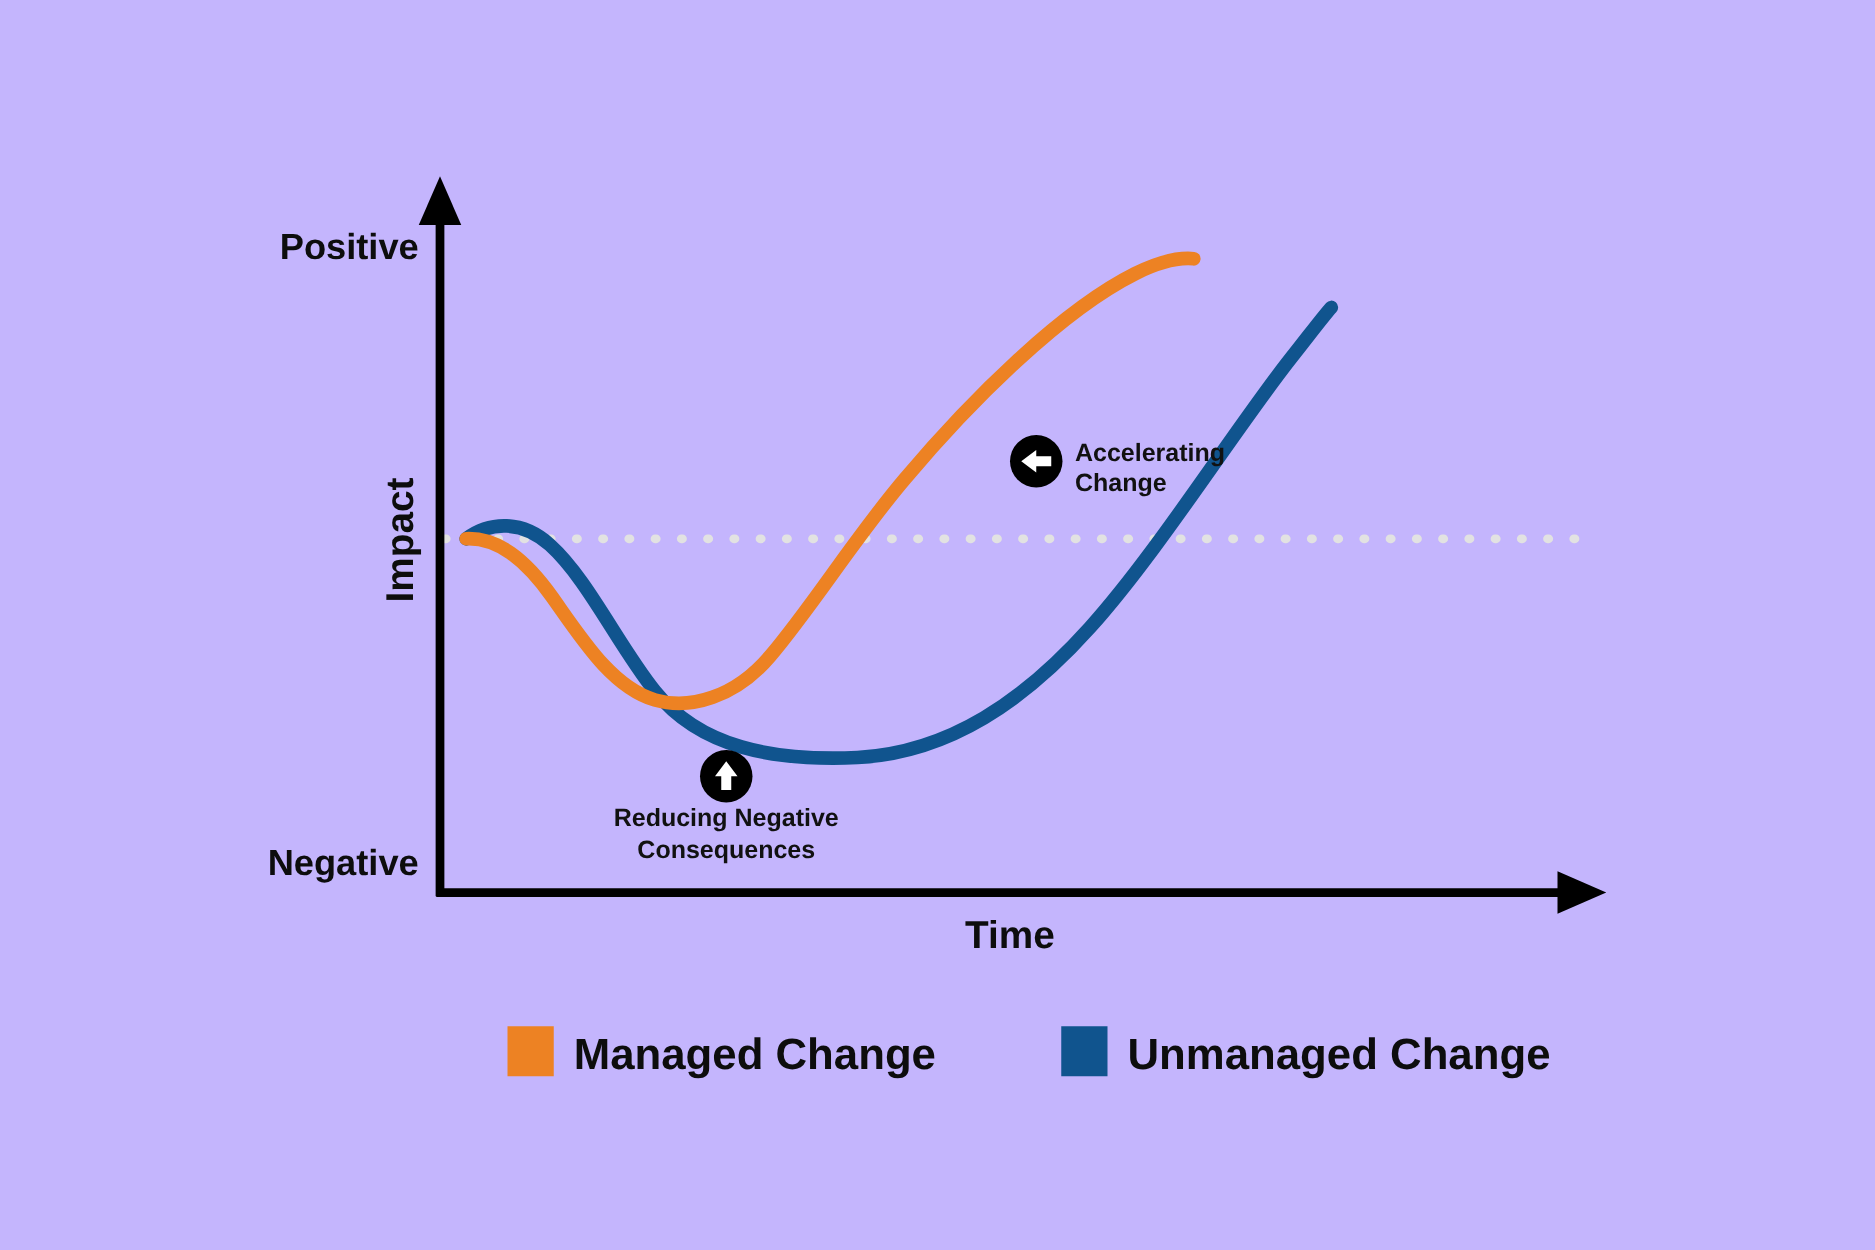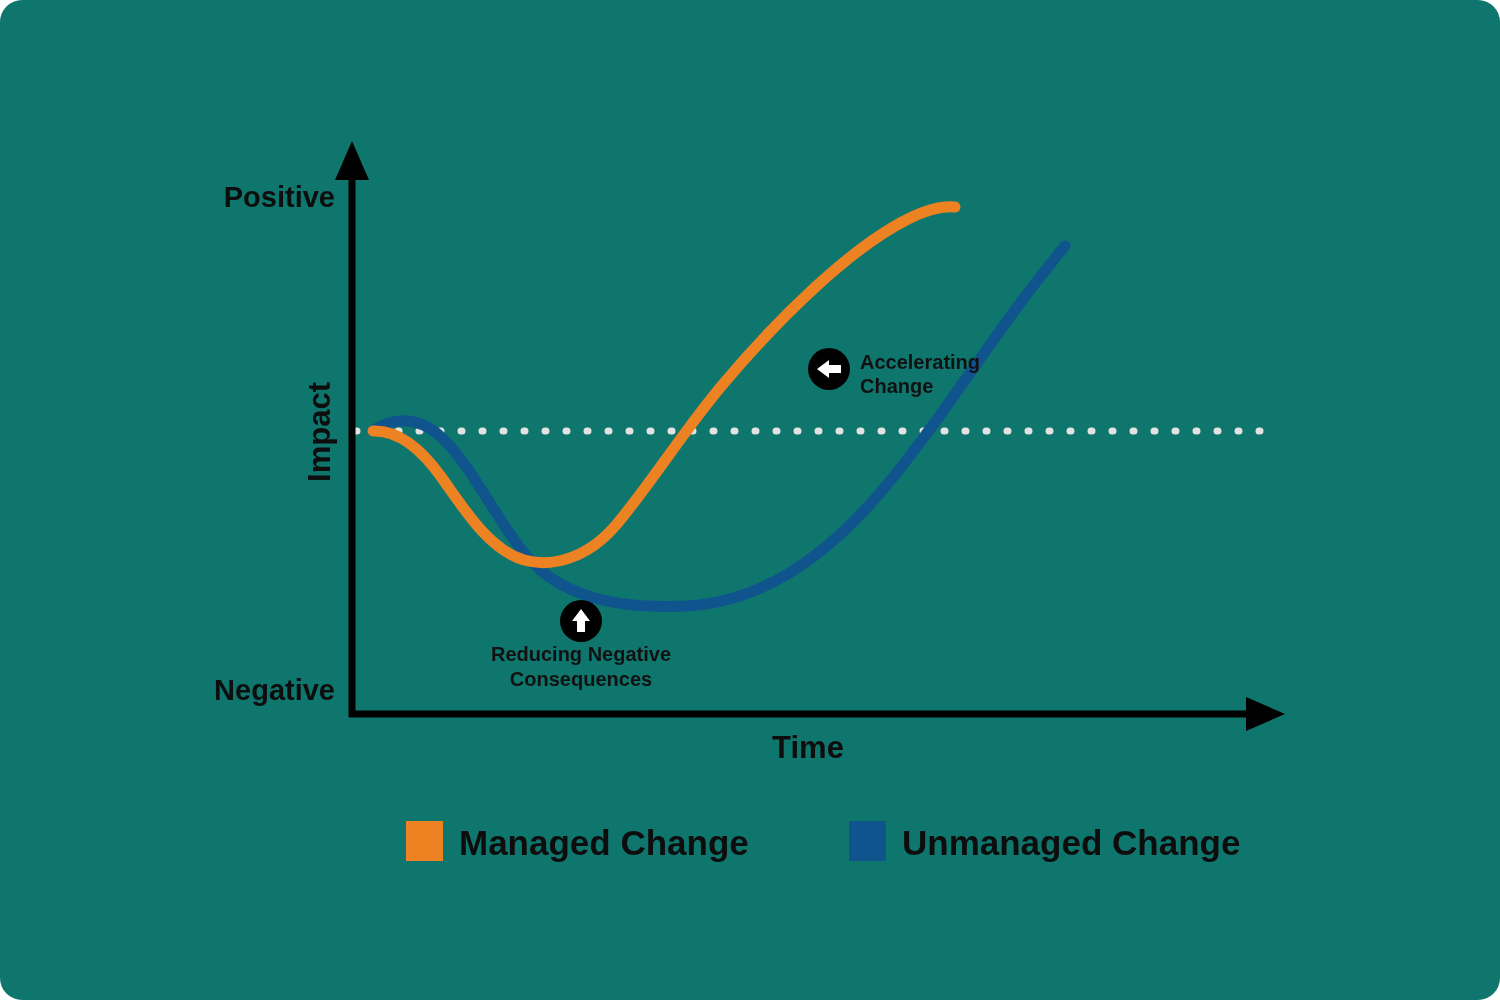--- a/index.html
+++ b/index.html
@@ -10,22 +10,21 @@
   body {
     width: 1500px;
     height: 1000px;
     font-family: "Liberation Sans", sans-serif;
     overflow: hidden;
   }
   #stage {
     position: relative;
     width: 1500px;
     height: 1000px;
-    background: #0f766e;
-    border-radius: 22px;
+    background: #c4b5fd;
   }
   svg.chart-svg {
     position: absolute;
     left: 0;
     top: 0;
     width: 1500px;
     height: 1000px;
     display: block;
   }
   .axis-label-text {

